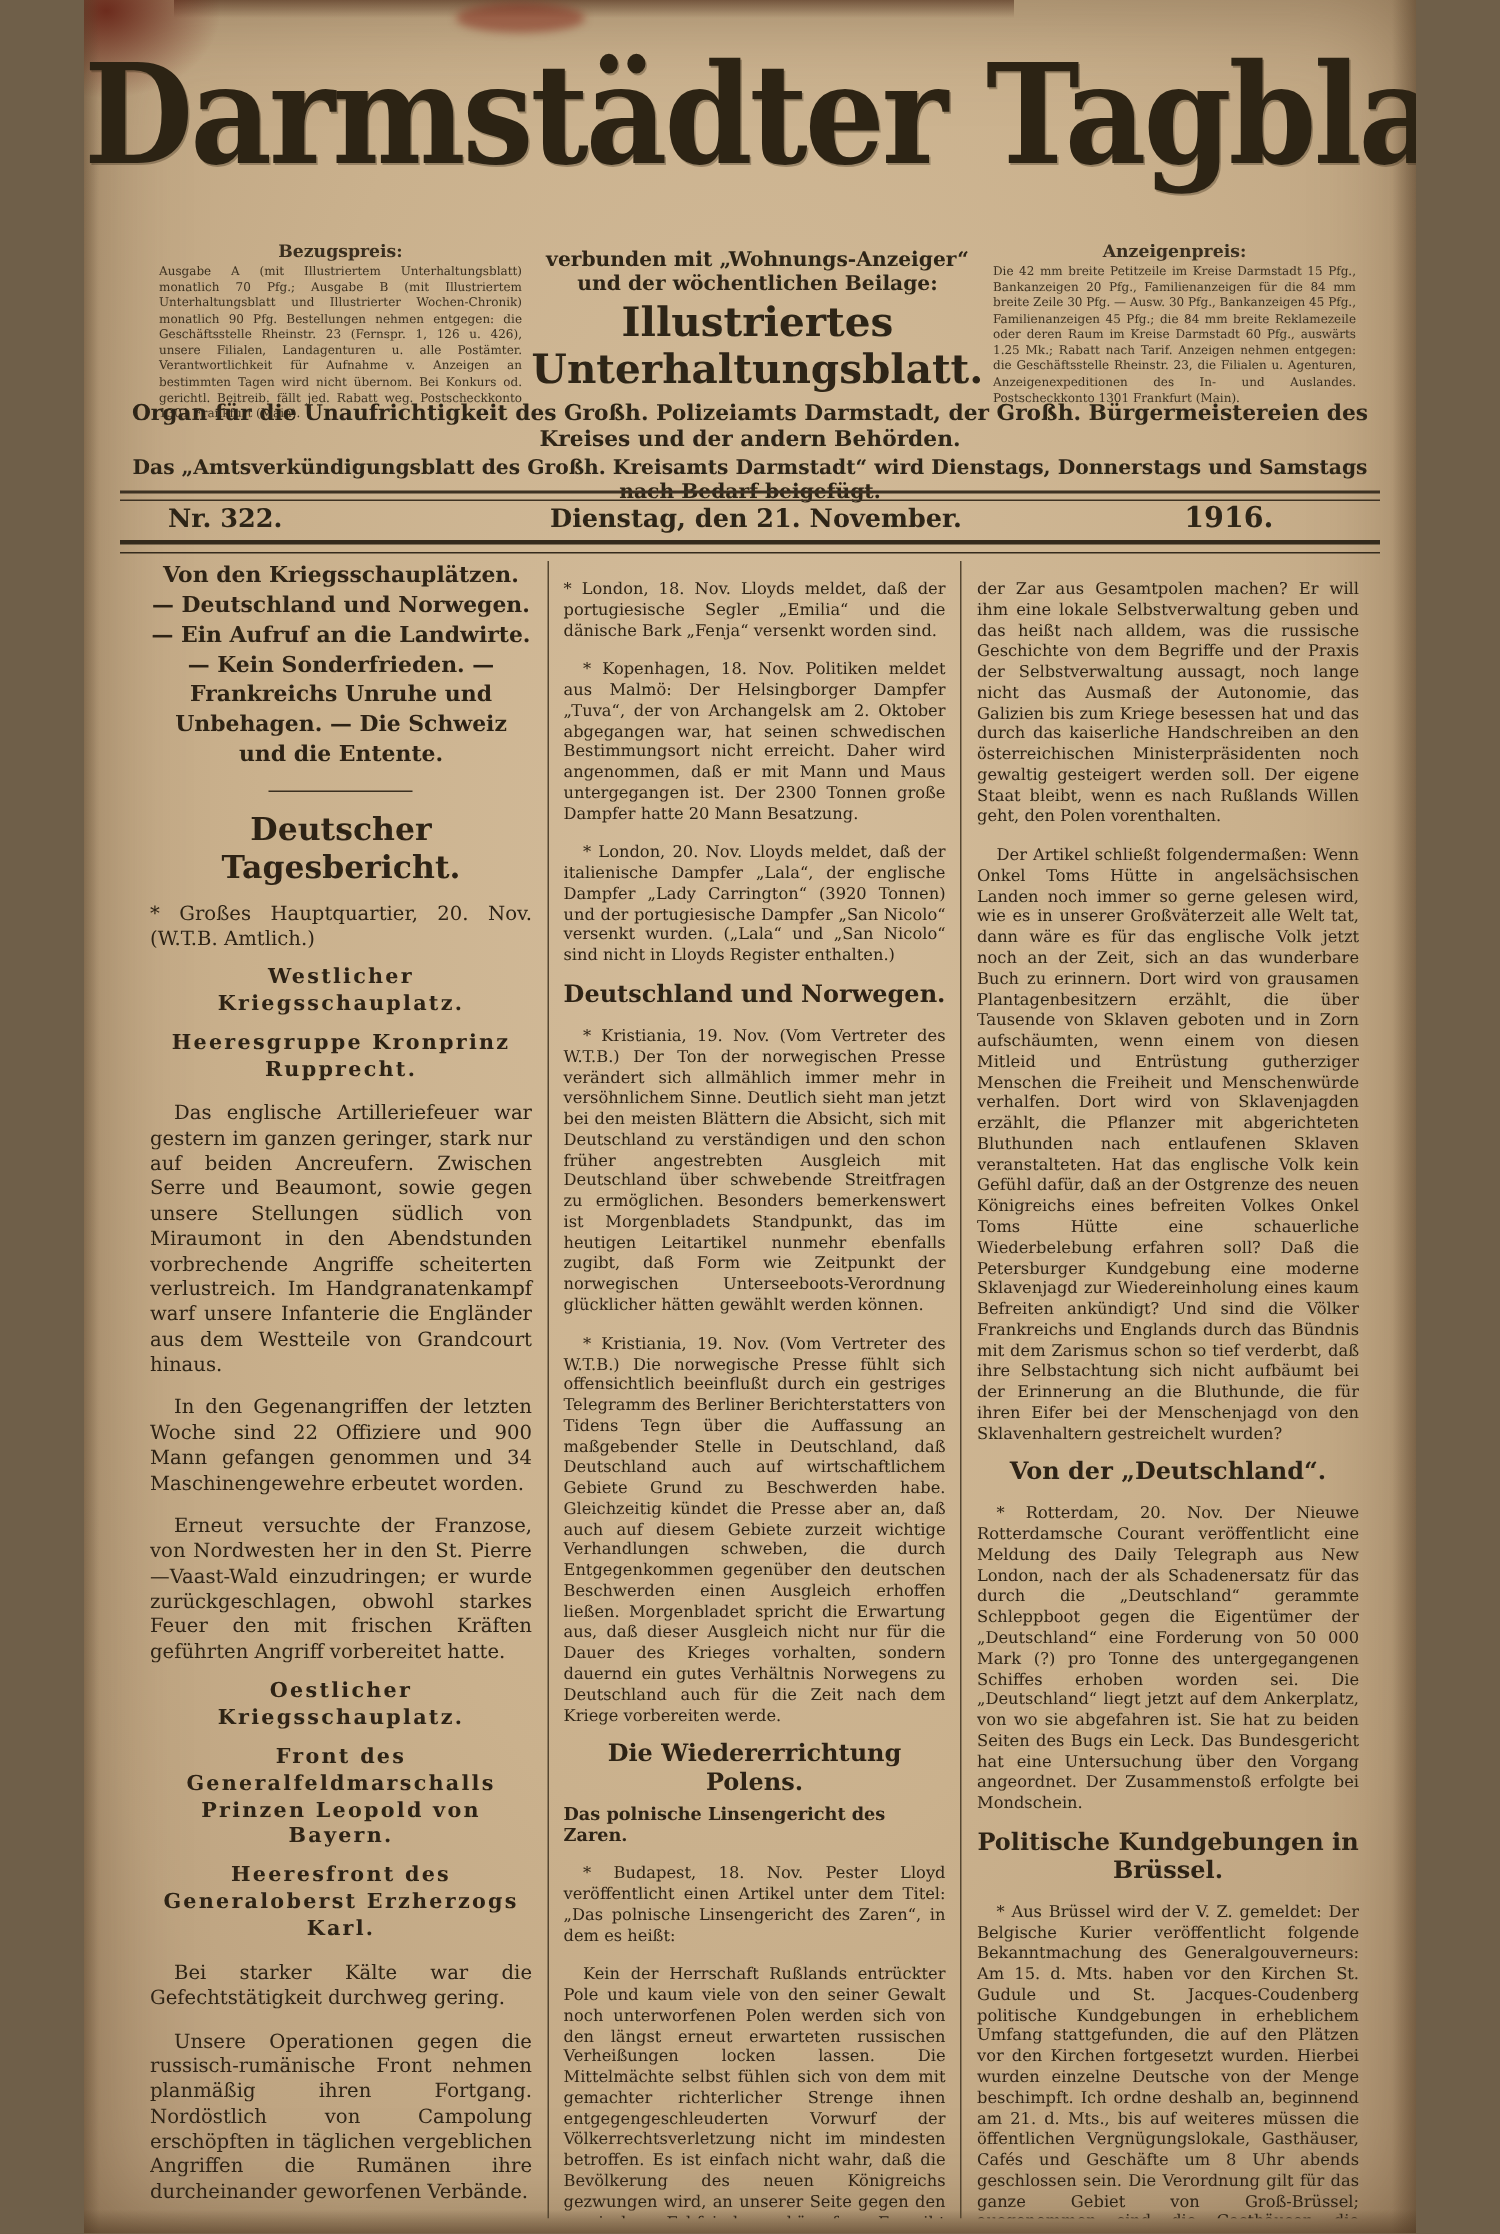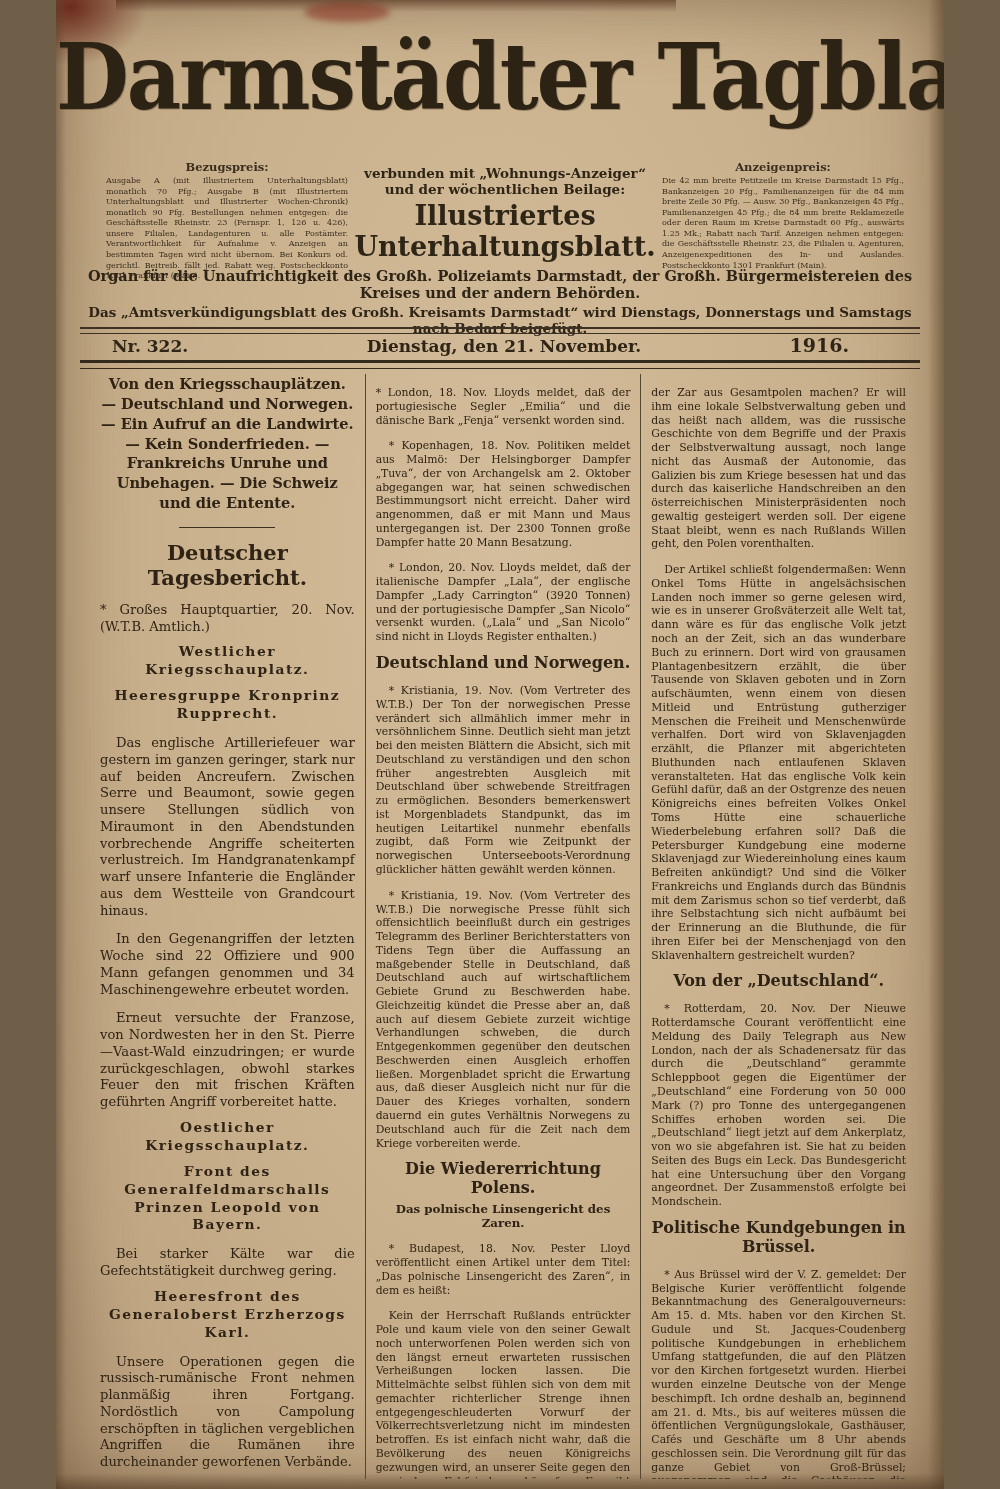--- a/index.html
+++ b/index.html
@@ -59,21 +59,21 @@
   .col-left{padding-left:0;}
   .col-mid{border-left:1px solid #554630;border-right:1px solid #554630;}
   .col-right{padding-right:0;}
 
   .blk{color:#2e2315;}
   .blk-summary{font-size:14.6px;line-height:1.36;font-weight:bold;text-align:center;margin-bottom:4px;}
   .blk-rule{width:96px;border-top:1.5px solid #3a2f20;margin:14px auto 12px;}
   .blk-h1{font-size:21px;font-weight:bold;text-align:center;margin:4px 0 8px;}
   .blk-h2{font-size:16px;font-weight:bold;text-align:center;margin:9px 0 5px;}
   .blk-h3{font-size:13.8px;font-weight:bold;text-align:center;letter-spacing:1.5px;margin:8px 0 3px;line-height:1.3;}
-  .blk-subtitle{font-size:11.8px;font-weight:bold;text-align:center;margin:0 0 4px;}
+  .blk-subtitle{font-size:11.8px;font-weight:bold;margin:0 0 4px;}
   .blk-p,.blk-pn{text-align:justify;margin:12px 0 3px;}
   .col-left .blk-p,.col-left .blk-pn{font-size:13.1px;line-height:1.28;}
   .col-left .blk-p{text-indent:16px;}
   .col-mid .blk-p,.col-mid .blk-pn,.col-right .blk-p,.col-right .blk-pn{font-size:10.85px;line-height:1.27;}
   .col-mid .blk-p,.col-right .blk-p{text-indent:13px;}
   .blk-pn{text-indent:0;}
 </style>
 </head>
 <body>
 
@@ -125,22 +125,22 @@
         <div class="blk blk-rule"></div>
         <div class="blk blk-h1">Deutscher Tagesbericht.</div>
         <div class="blk blk-pn">* Großes Hauptquartier, 20. Nov. (W.T.B. Amtlich.)</div>
         <div class="blk blk-h3">Westlicher Kriegsschauplatz.</div>
         <div class="blk blk-h3">Heeresgruppe Kronprinz Rupprecht.</div>
         <div class="blk blk-p">Das englische Artilleriefeuer war gestern im ganzen geringer, stark nur auf beiden Ancreufern. Zwischen Serre und Beaumont, sowie gegen unsere Stellungen südlich von Miraumont in den Abendstunden vorbrechende Angriffe scheiterten verlustreich. Im Handgranatenkampf warf unsere Infanterie die Engländer aus dem Westteile von Grandcourt hinaus.</div>
         <div class="blk blk-p">In den Gegenangriffen der letzten Woche sind 22 Offiziere und 900 Mann gefangen genommen und 34 Maschinengewehre erbeutet worden.</div>
         <div class="blk blk-p">Erneut versuchte der Franzose, von Nordwesten her in den St. Pierre—Vaast-Wald einzudringen; er wurde zurückgeschlagen, obwohl starkes Feuer den mit frischen Kräften geführten Angriff vorbereitet hatte.</div>
         <div class="blk blk-h3">Oestlicher Kriegsschauplatz.</div>
         <div class="blk blk-h3">Front des Generalfeldmarschalls Prinzen Leopold von Bayern.</div>
+        <div class="blk blk-h3">Heeresfront des Generaloberst Erzherzogs Karl.</div>
         <div class="blk blk-p">Bei starker Kälte war die Gefechtstätigkeit durchweg gering.</div>
-        <div class="blk blk-h3">Heeresfront des Generaloberst Erzherzogs Karl.</div>
         <div class="blk blk-p">Unsere Operationen gegen die russisch-rumänische Front nehmen planmäßig ihren Fortgang. Nordöstlich von Campolung erschöpften in täglichen vergeblichen Angriffen die Rumänen ihre durcheinander geworfenen Verbände.</div>
         <div class="blk blk-h3">Balkankriegsschauplatz.</div>
         <div class="blk blk-p">In der Dobrudscha und längs der Donau bis zum Hafen von Oltina (östlich von Silistria) Artilleriefeuer.</div>
         <div class="blk blk-h3">Mazedonische Front.</div>
         <div class="blk blk-p">Die Einnahme der neuen Stellungen nördlich von Monastir hat sich ohne Störung durch den Gegner vollzogen. Neue deutsche Kräfte haben die Kampfzone erreicht.</div>
       </section>
     <section class="col col-mid">
         <div class="blk blk-pn">* London, 18. Nov. Lloyds meldet, daß der portugiesische Segler „Emilia“ und die dänische Bark „Fenja“ versenkt worden sind.</div>
         <div class="blk blk-p">* Kopenhagen, 18. Nov. Politiken meldet aus Malmö: Der Helsingborger Dampfer „Tuva“, der von Archangelsk am 2. Oktober abgegangen war, hat seinen schwedischen Bestimmungsort nicht erreicht. Daher wird angenommen, daß er mit Mann und Maus untergegangen ist. Der 2300 Tonnen große Dampfer hatte 20 Mann Besatzung.</div>
         <div class="blk blk-p">* London, 20. Nov. Lloyds meldet, daß der italienische Dampfer „Lala“, der englische Dampfer „Lady Carrington“ (3920 Tonnen) und der portugiesische Dampfer „San Nicolo“ versenkt wurden. („Lala“ und „San Nicolo“ sind nicht in Lloyds Register enthalten.)</div>

